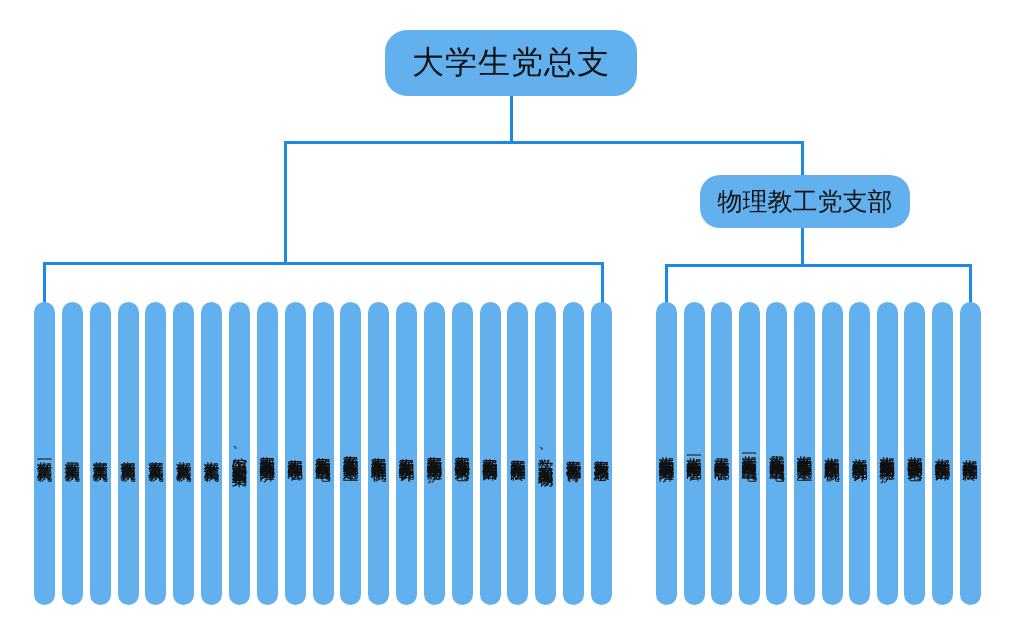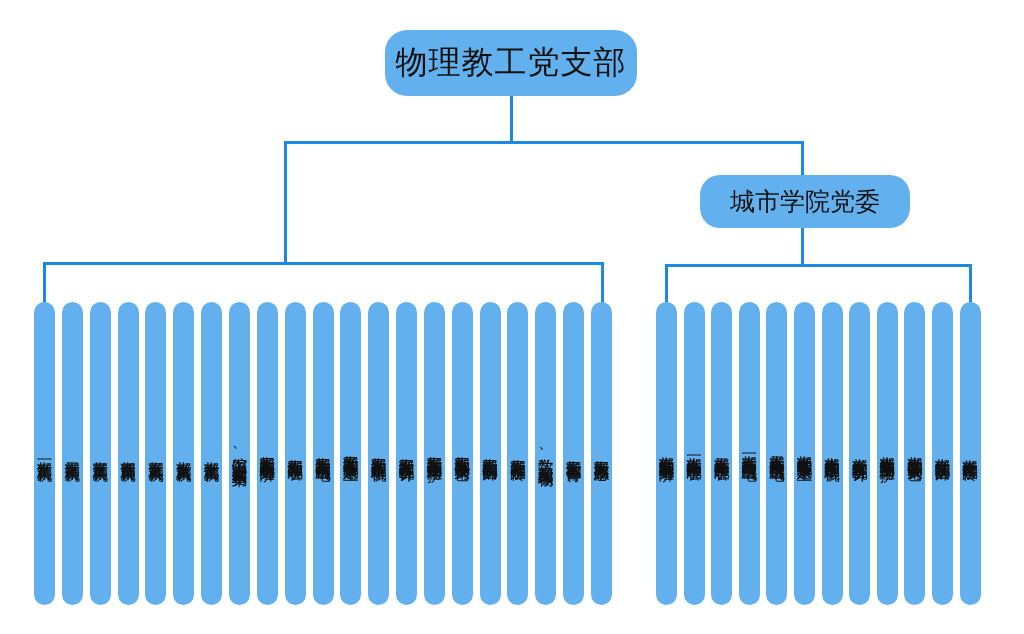--- a/index.html
+++ b/index.html
@@ -24,24 +24,24 @@
 <div class="line" style="left:801px;top:141px;width:3px;height:35px;"></div>
 <div class="line" style="left:43px;top:262px;width:561px;height:3px;"></div>
 <div class="line" style="left:43px;top:262px;width:3px;height:42px;"></div>
 <div class="line" style="left:601px;top:262px;width:3px;height:42px;"></div>
 <div class="line" style="left:801px;top:228px;width:3px;height:38px;"></div>
 <div class="line" style="left:665px;top:264px;width:307px;height:3px;"></div>
 <div class="line" style="left:665px;top:264px;width:3px;height:40px;"></div>
 <div class="line" style="left:969px;top:264px;width:3px;height:40px;"></div>
 
 <div class="node" id="root-node">
-  <span>物理教工党支部</span>
+  <span>大学生党总支</span>
 </div>
 <div class="node" id="sub-node">
-  <span>城市学院党委</span>
+  <span>物理教工党支部</span>
 </div>
 
 <div id="left-pillars">
     <div class="pillar" style="left: 34px;">
       <span>机关第一党支部</span>
     </div>
     <div class="pillar" style="left: 61.85px;">
       <span>机关第二党支部</span>
     </div>
     <div class="pillar" style="left: 89.7px;">

